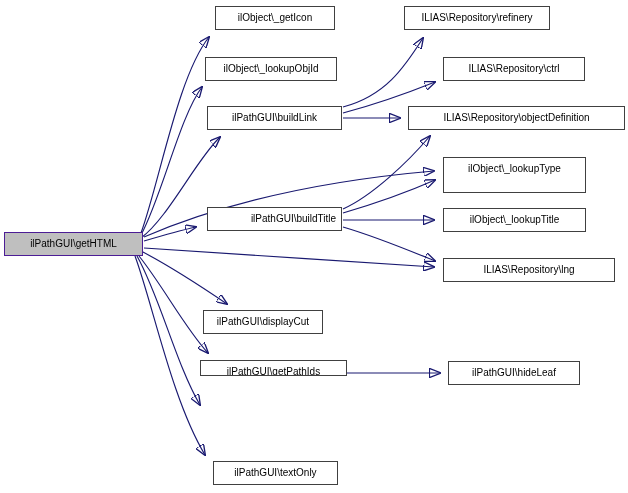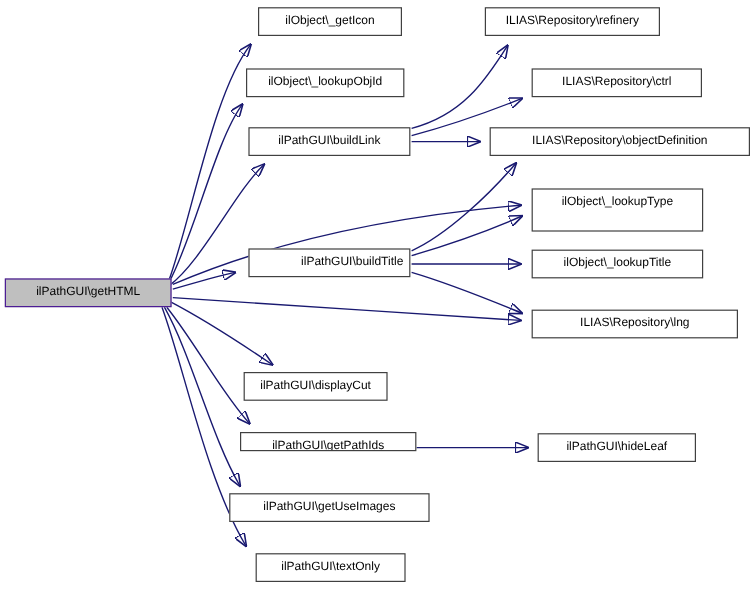--- a/index.html
+++ b/index.html
@@ -79,21 +79,20 @@
     <path d="M347,373 L440,373" marker-end="url(#arrow)"></path>
   </svg>
 
   <div class="node main" style="left:4px;   top:232px; width:139px; height:24px;">ilPathGUI\getHTML</div>
   <div class="node" style="left:215px; top:6px;   width:120px; height:24px;">ilObject\_getIcon</div>
   <div class="node" style="left:205px; top:57px;  width:132px; height:24px;">ilObject\_lookupObjId</div>
   <div class="node" style="left:207px; top:106px; width:135px; height:24px;">ilPathGUI\buildLink</div>
   <div class="node" style="left:207px; top:207px; width:135px; height:24px;padding-left:38px;">ilPathGUI\buildTitle</div>
   <div class="node" style="left:203px; top:310px; width:120px; height:24px;">ilPathGUI\displayCut</div>
   <div class="node" style="left:200px; top:360px; width:147px; height:16px;">ilPathGUI\getPathIds</div>
-  <div class="node" style="left:191px; top:411px; width:167px; height:24px;">ilPathGUI\getUseImages</div>
   <div class="node" style="left:213px; top:461px; width:125px; height:24px;">ilPathGUI\textOnly</div>
   <div class="node" style="left:404px; top:6px;   width:146px; height:24px;">ILIAS\Repository\refinery</div>
   <div class="node" style="left:443px; top:57px;  width:142px; height:24px;">ILIAS\Repository\ctrl</div>
   <div class="node" style="left:408px; top:106px; width:217px; height:24px;">ILIAS\Repository\objectDefinition</div>
   <div class="node" style="left:443px; top:157px; width:143px; height:36px;">ilObject\_lookupType</div>
   <div class="node" style="left:443px; top:208px; width:143px; height:24px;">ilObject\_lookupTitle</div>
   <div class="node" style="left:443px; top:258px; width:172px; height:24px;">ILIAS\Repository\lng</div>
   <div class="node" style="left:448px; top:361px; width:132px; height:24px;">ilPathGUI\hideLeaf</div>
 
 </div>

